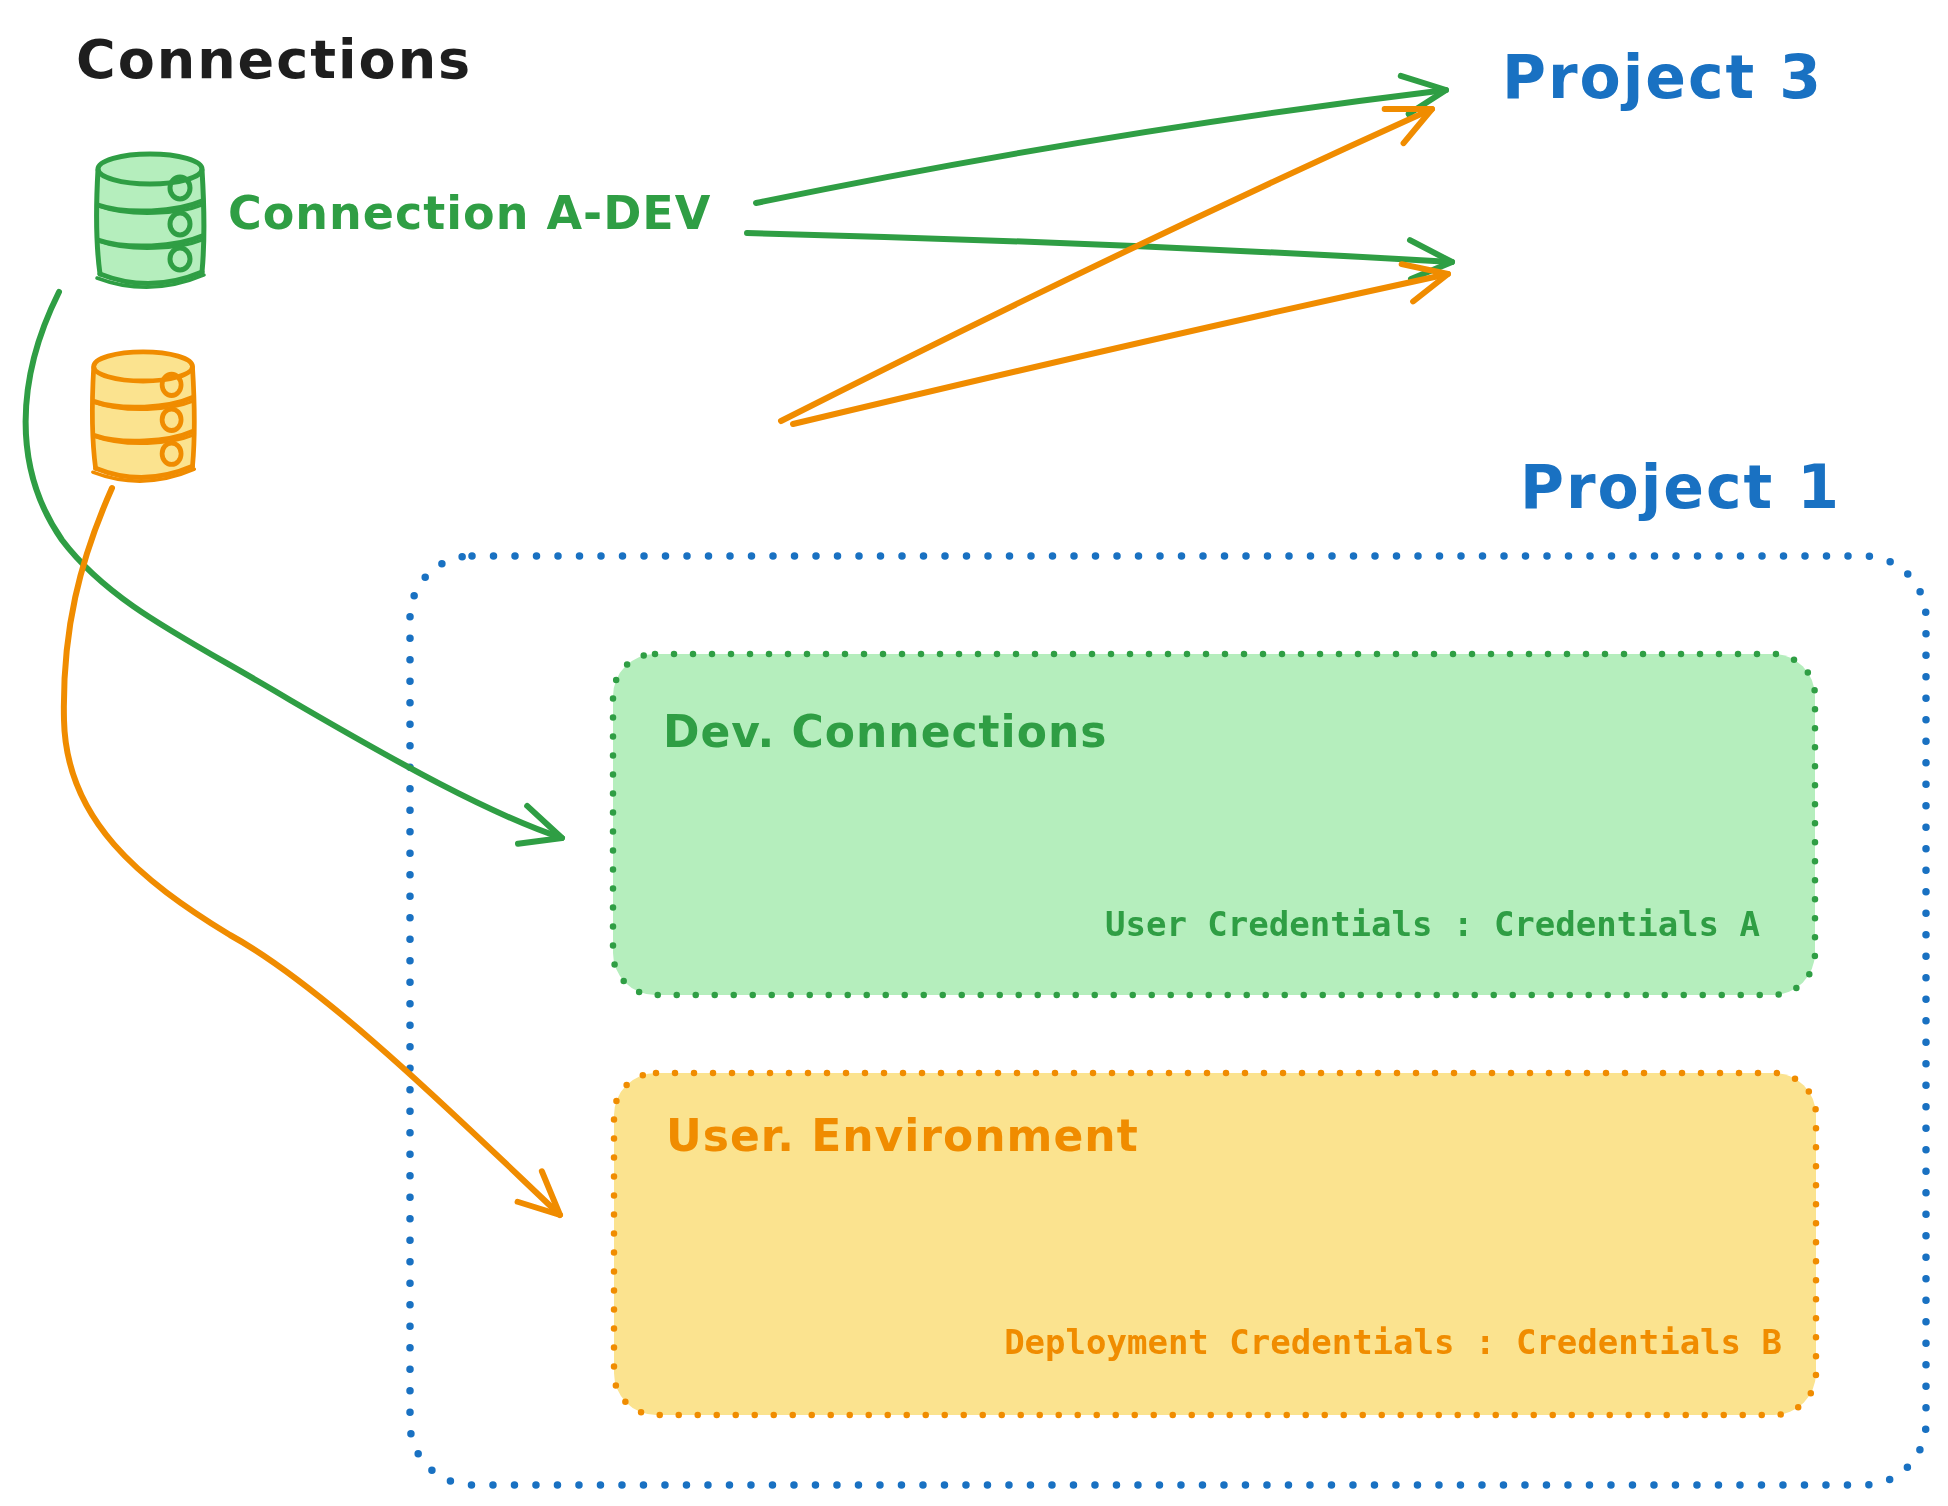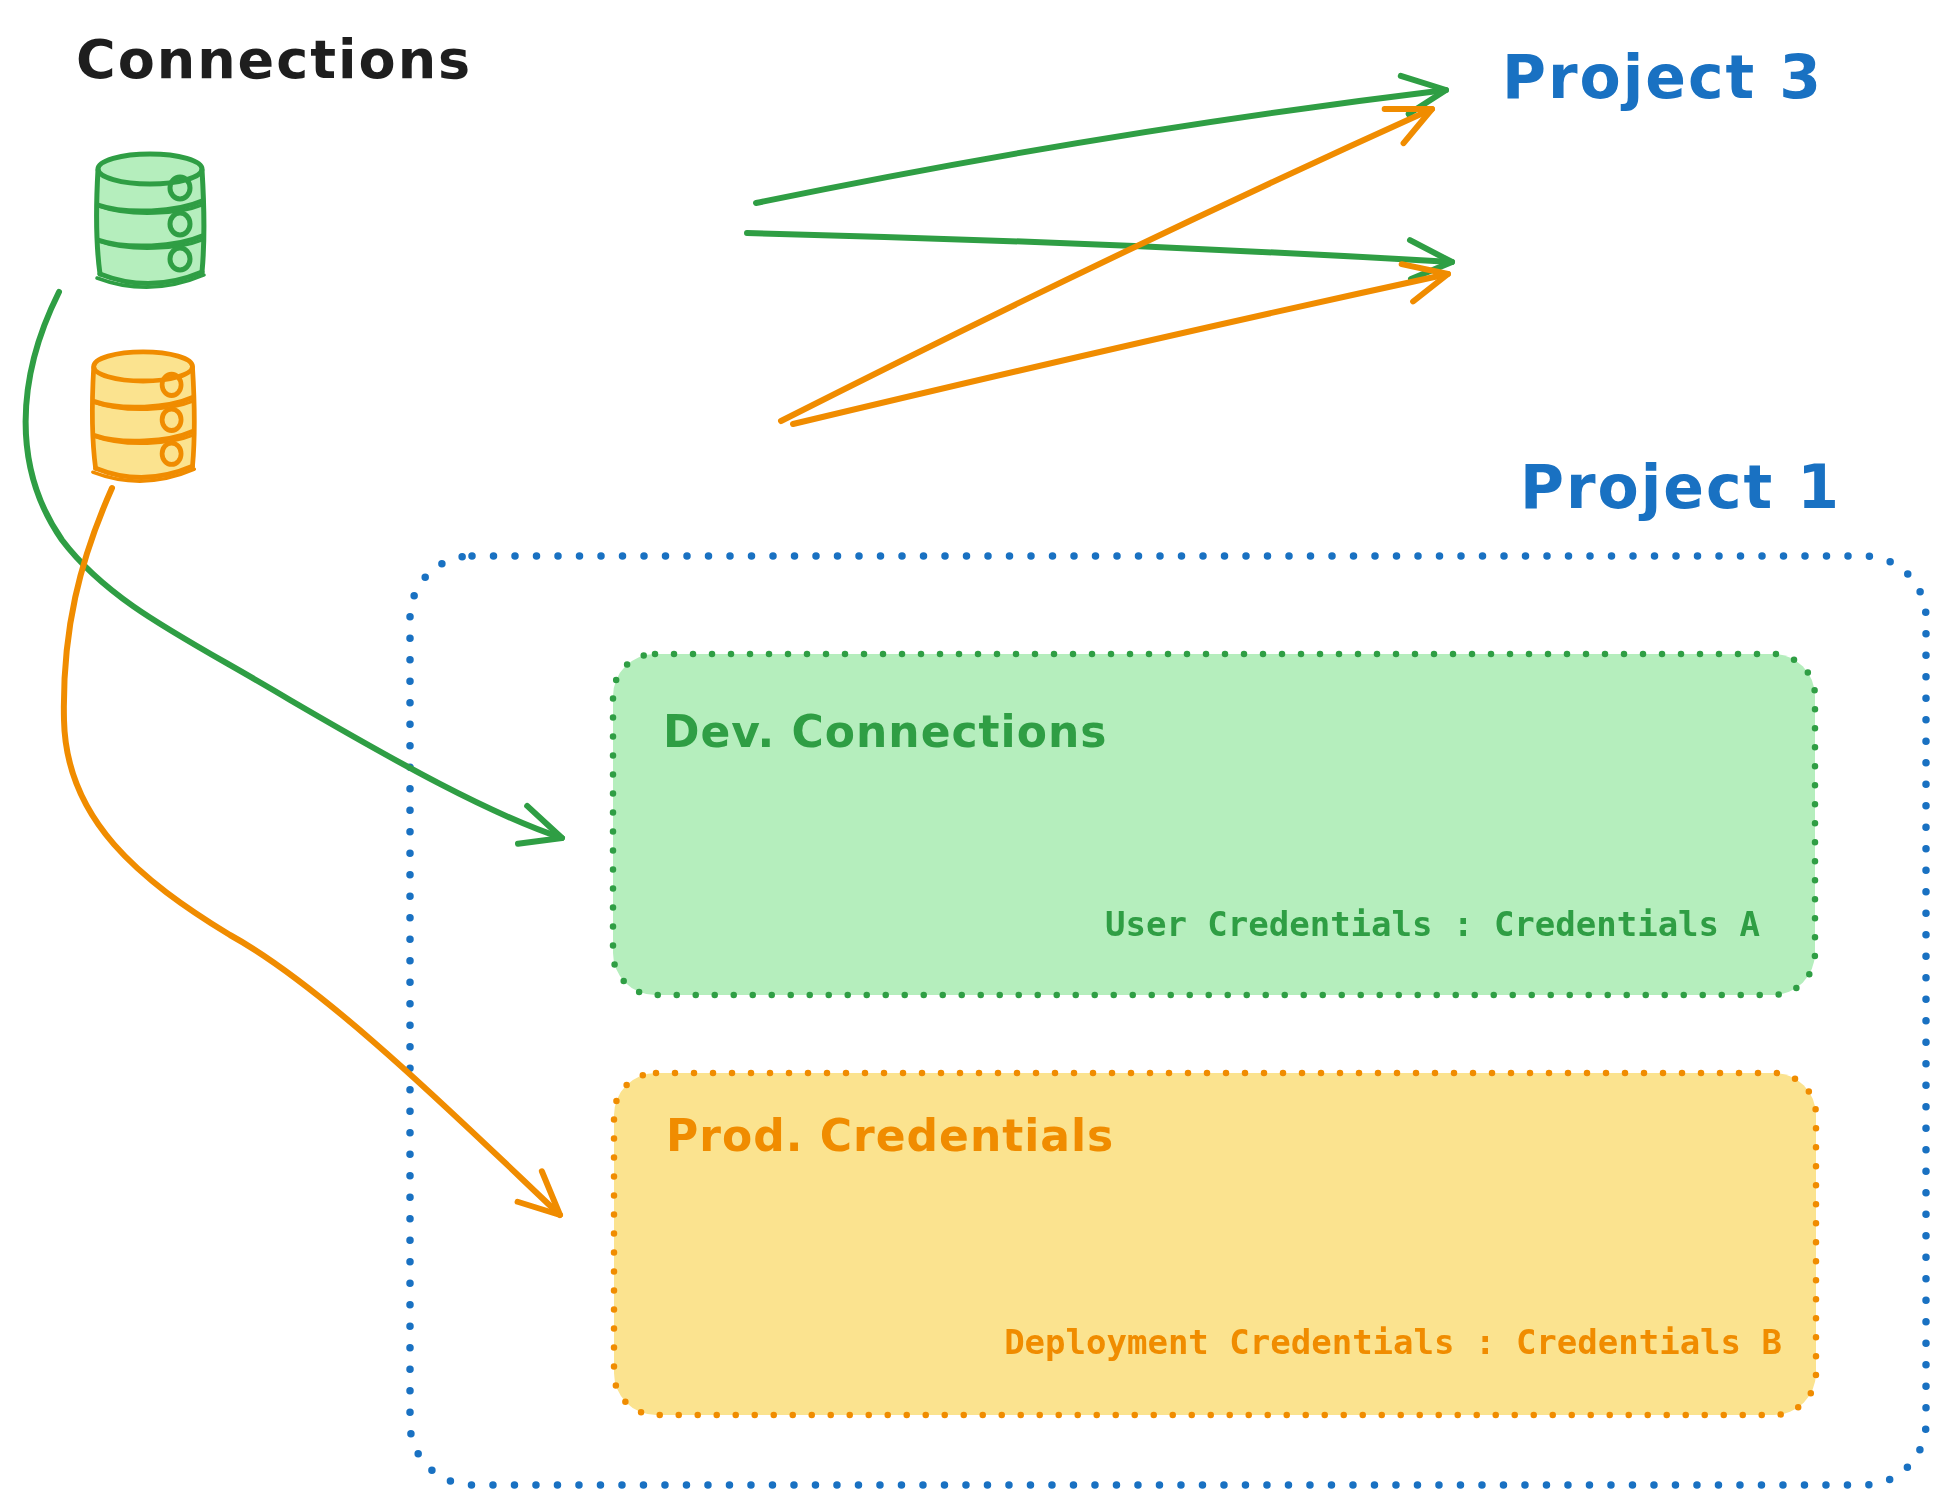--- a/index.html
+++ b/index.html
@@ -76,22 +76,23 @@
     <g transform="translate(92,150)" style="color:var(--green,#2f9e44);--cyl-fill:var(--green_fill,#b5eebd)">
       <use href="#cyl"></use>
     </g>
     <g transform="translate(88,348) scale(0.95,0.97)" style="color:var(--orange,#f08c00);--cyl-fill:var(--yellow_fill,#fbe38f)">
       <use href="#cyl"></use>
     </g>
   </svg>
 
   <div class="t title">Connections</div>
 
+  <div class="t conn-label conn-a">Connection A-DEV</div>
 
   <div class="t project p3">Project 3</div>
   <div class="t project p1">Project 1</div>
 
   <div class="t env-title dev">Dev. Connections</div>
   <div class="t creds dev">User Credentials : Credentials A</div>
 
-  <div class="t env-title prod">Prod. Credentials</div>
+  <div class="t env-title prod">User. Environment</div>
   <div class="t creds prod">Deployment Credentials : Credentials B</div>
 </div>
 
 </body></html>

